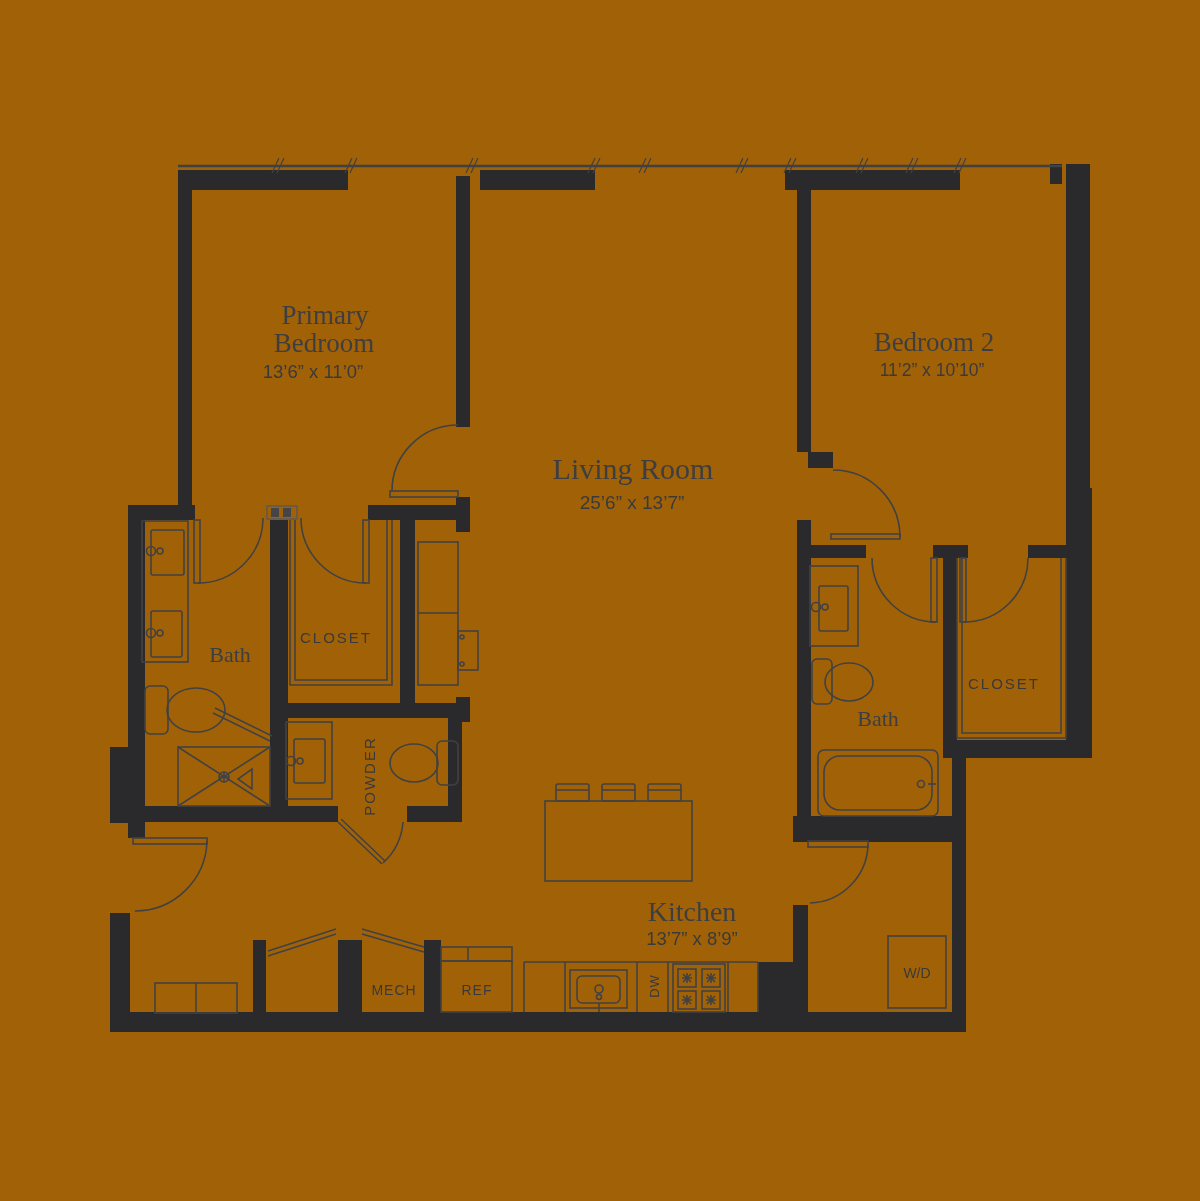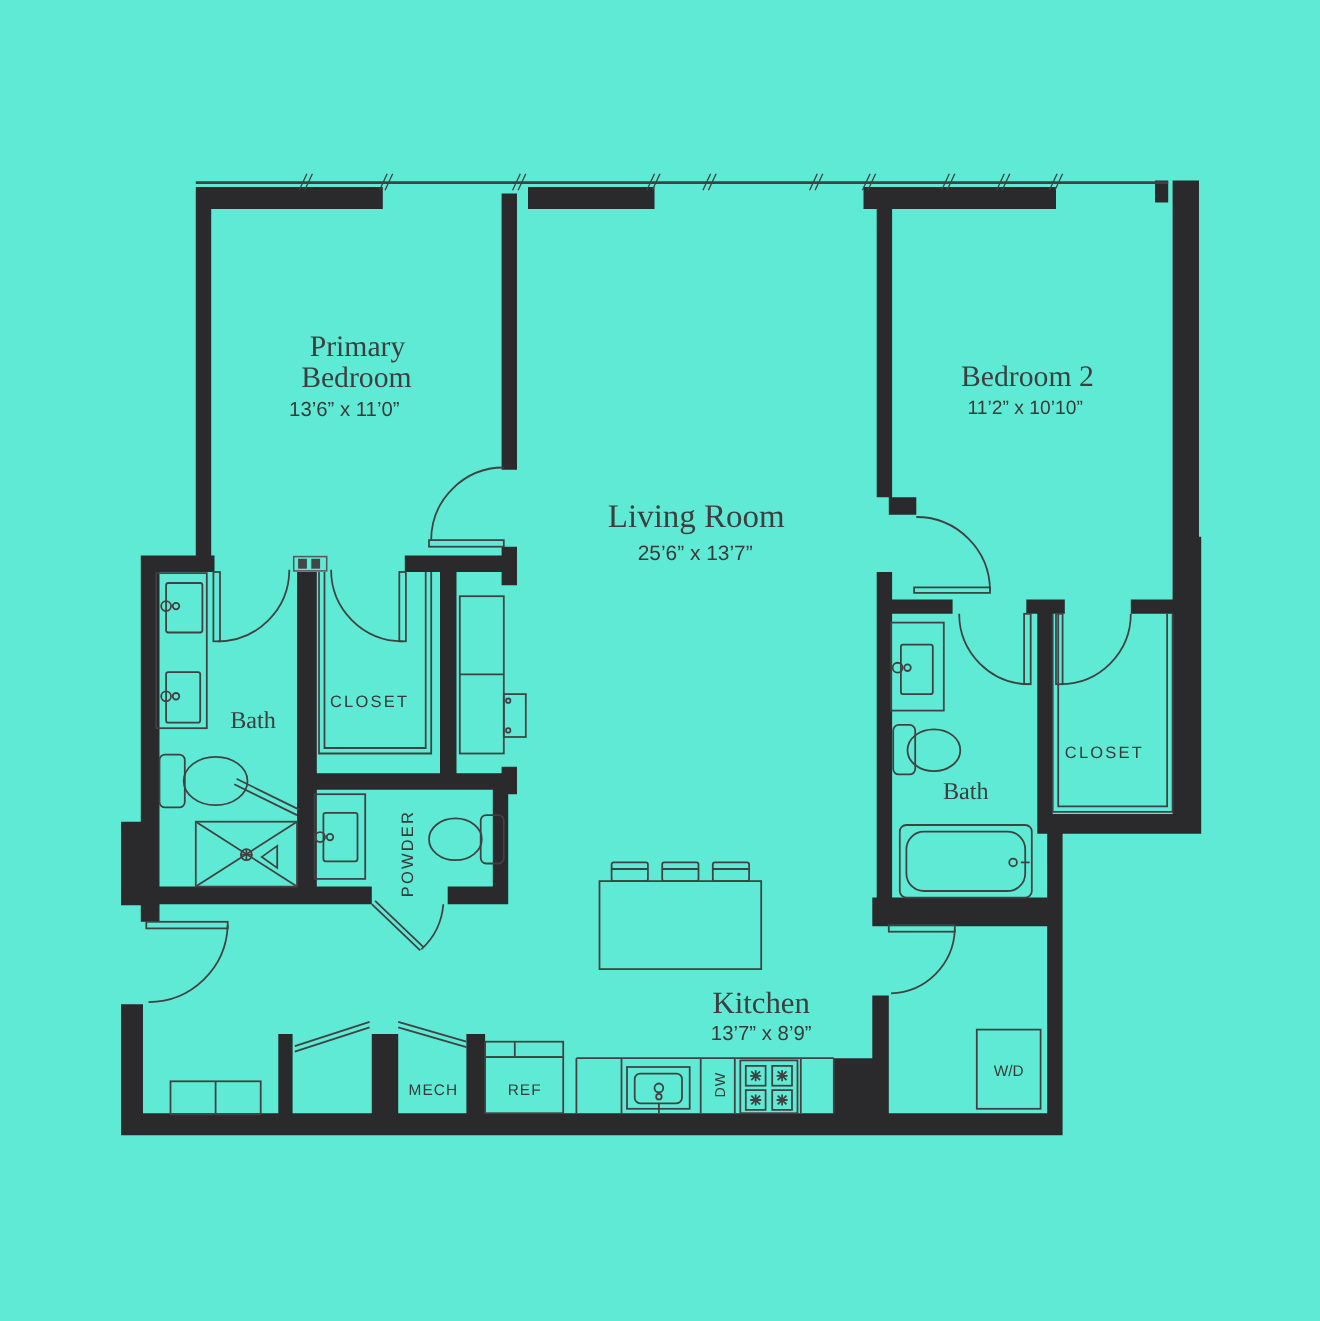--- a/index.html
+++ b/index.html
@@ -1,16 +1,16 @@
 <!DOCTYPE html>
 <html><head>
 <meta charset="utf-8">
 <style>
   html,body{margin:0;padding:0;background:#000;}
-  .stage{position:relative;width:1200px;height:1201px;background:#5eead4;overflow:hidden;}
+  .stage{position:relative;width:1200px;height:1201px;background:#a16207;overflow:hidden;}
   svg text{user-select:none;}
   .room-label{font-family:"Liberation Serif", serif;fill:#3e3e40;}
   .dim-label{font-family:"Liberation Sans", sans-serif;fill:#3a3a3c;}
   .small-label{font-family:"Liberation Sans", sans-serif;fill:#39393b;}
   .thin{stroke:#414143;stroke-width:1.6;fill:none;}
   .thin-light{stroke:#414143;stroke-width:1.2;fill:none;}
   .walls{fill:#2a2a2c;}
 </style>
 </head>
 <body>

